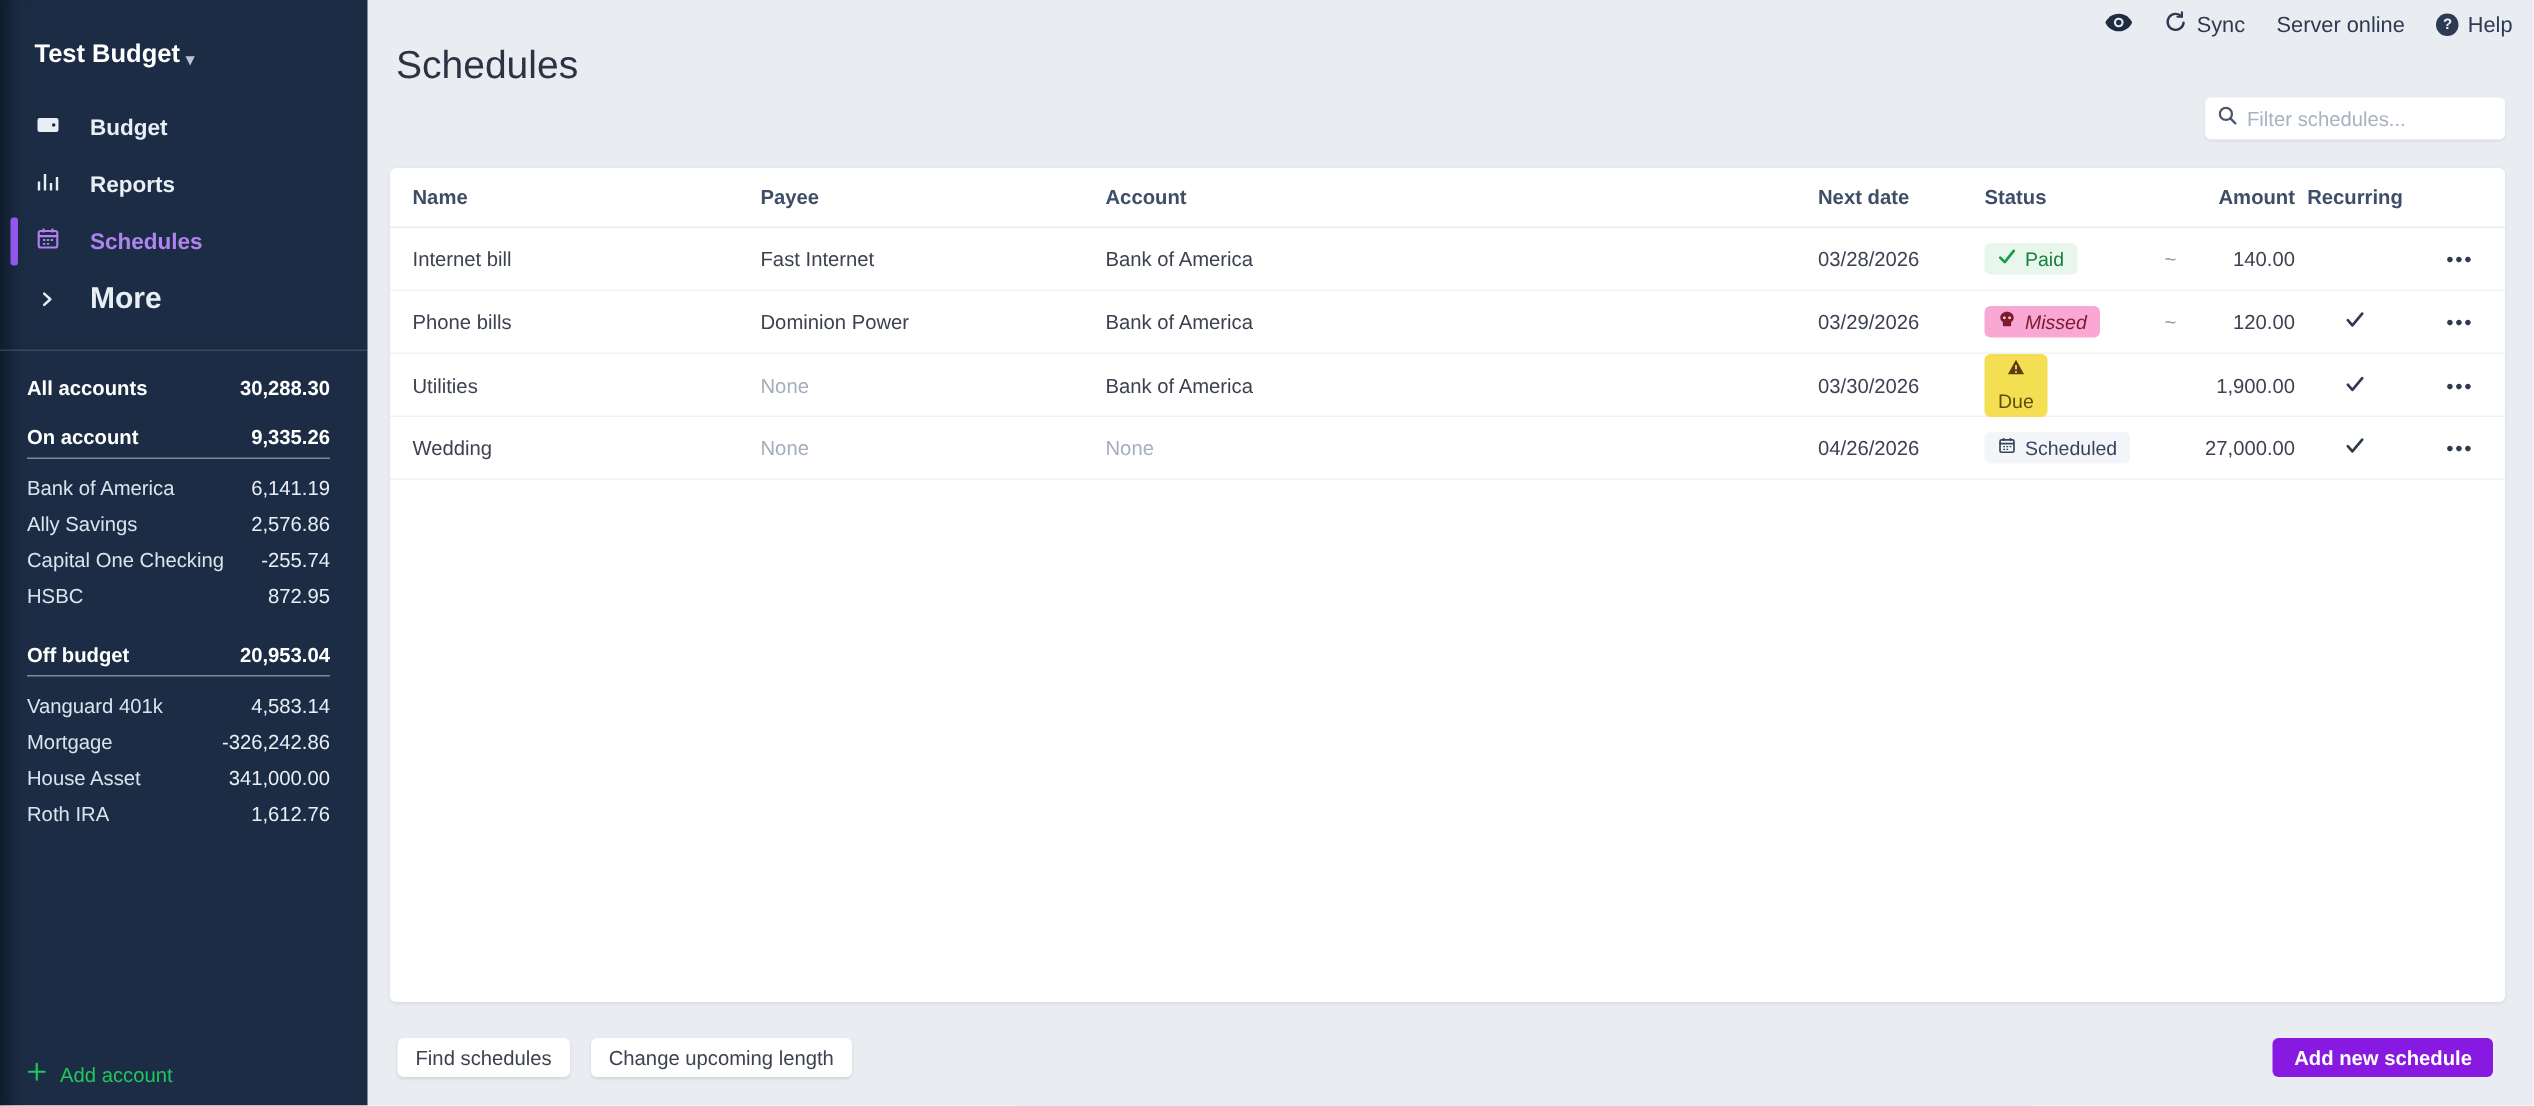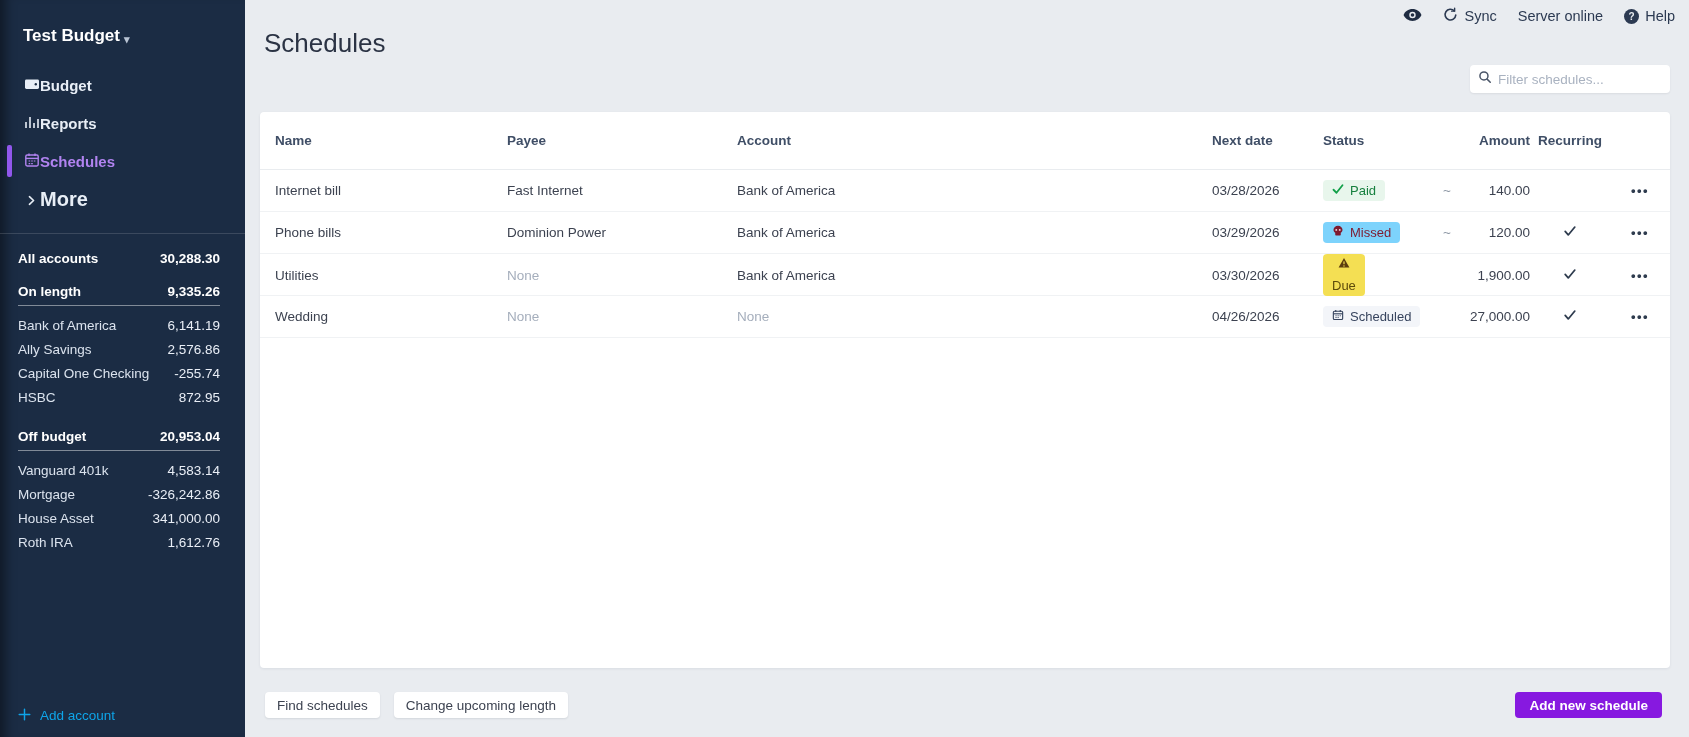--- a/index.html
+++ b/index.html
@@ -15,21 +15,21 @@
   }
   .budget-switcher {
     display:flex; align-items:flex-end; gap:4px;
     padding:26px 0 0 23px; font-size:17px; font-weight:700; color:#ffffff;
     cursor:pointer;
   }
   .budget-switcher .caret { font-size:11px; color:#b9c4d4; padding-top:2px; }
 
   .nav { margin-top:20px; }
   .nav-item {
-    position:relative; display:flex; align-items:center; gap:0;
+    position:relative; display:flex; align-items:center; gap:20px;
     height:38px; padding-left:24px; font-size:15px; font-weight:700;
     color:#e8eef6; cursor:pointer;
   }
   .nav-item svg { flex:0 0 auto; }
   .nav-item.active { color:#b183f0; }
   .nav-item.active::before {
     content:""; position:absolute; left:7px; top:3px; bottom:3px; width:5px;
     background:#9157ec; border-radius:2px;
   }
   .nav-item.more { font-size:20px; }
@@ -43,22 +43,22 @@
   .acct-row.all { font-weight:700; color:#ffffff; margin-bottom:18px; }
   .group-header {
     font-weight:700; color:#ffffff; padding-bottom:6px; margin-bottom:7px;
     border-bottom:1px solid rgba(255,255,255,.45);
   }
   .group-header.second { margin-top:20px; }
   .acct-item { height:24px; align-items:center; color:#dbe3ee; }
   .acct-item .val { color:#e9eef6; }
 
   .add-account {
-    position:absolute; left:18px; bottom:13px; display:flex; gap:9px;
-    font-size:13.5px; color:#0ea5e9; cursor:pointer;
+    position:absolute; left:18px; bottom:13px; display:flex; align-items:center; gap:9px;
+    font-size:13.5px; color:#22c55e; cursor:pointer;
   }
 
   
   .main { position:absolute; left:245px; top:0; right:0; bottom:0; }
 
   .topbar {
     position:absolute; top:7px; right:14px; display:flex; align-items:center; gap:21px;
     font-size:14.5px; color:#2c3a52;
   }
   .topbar .tb-item { display:flex; align-items:center; gap:6px; cursor:pointer; }
@@ -83,34 +83,34 @@
 
   .card {
     position:absolute; top:112px; left:15px; right:19px; bottom:69px;
     background:#ffffff; border-radius:4px; box-shadow:0 1px 3px rgba(20,30,50,.07);
     overflow:hidden;
   }
   .trow {
     display:grid; align-items:center; padding-left:15px;
     grid-template-columns:232px 230px 475px 111px 120px 27px 60px 80px 1fr;
   }
-  .thead { height:58px; border-bottom:1px solid #e9ecef; color:#3f4e66; font-size:13.5px; font-weight:700; }
+  .thead { height:40px; border-bottom:1px solid #e9ecef; color:#3f4e66; font-size:13.5px; font-weight:700; }
   .trow.data { height:42px; border-bottom:1px solid #f0f2f4; font-size:13.5px; color:#3c4250; cursor:pointer; }
   .cell-amount, .th-amount { text-align:right; }
   .cell-recurring, .th-recurring { text-align:center; }
   .cell-menu { text-align:center; }
   .muted { color:#a5aebc; }
   .approx { color:#8b95a3; }
 
   .badge {
     display:inline-flex; align-items:center; gap:6px;
     padding:3px 9px; border-radius:4px; font-size:13px; font-weight:400;
   }
   .badge-paid { background:#e8f6ec; color:#17803f; }
-  .badge-missed { background:#7dd3fc; color:#7e1a2f; }
+  .badge-missed { background:#f9a8d4; color:#7e1a2f;font-style:italic; }
   .badge-due { background:#f4df53; color:#5d4c0b;flex-direction:column; }
   .badge-scheduled { background:#f3f5f9; color:#37445e; }
 
   .menu-dots { font-size:13px; font-weight:700; letter-spacing:1.5px; color:#2e3b4e; cursor:pointer; }
 
   .footer-row {
     position:absolute; left:20px; right:27px; bottom:19px;
     display:flex; align-items:center; gap:14px;
   }
   .btn {
@@ -177,21 +177,21 @@
       </div>
     </nav>
 
     <div class="accounts">
       <div class="acct-row all">
         <span>All accounts</span>
         <span class="val">30,288.30</span>
       </div>
 
       <div class="acct-row group-header">
-        <span>On length</span>
+        <span>On account</span>
         <span>9,335.26</span>
       </div>
       <div class="acct-row acct-item">
         <span>Bank of America</span>
         <span class="val">6,141.19</span>
       </div>
       <div class="acct-row acct-item">
         <span>Ally Savings</span>
         <span class="val">2,576.86</span>
       </div>

